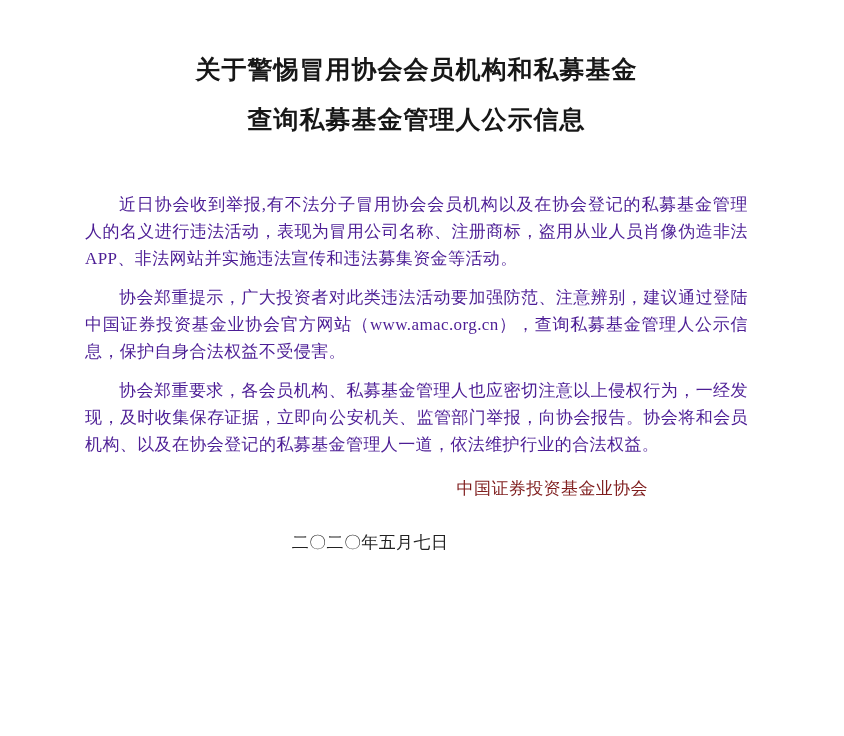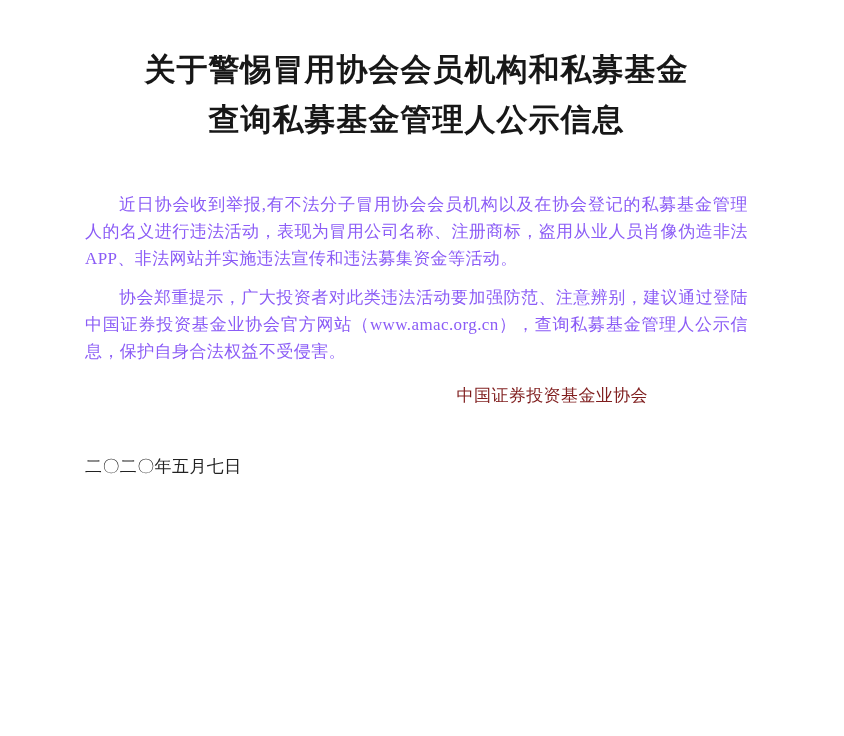--- a/index.html
+++ b/index.html
@@ -16,69 +16,70 @@
   }
   .page {
     box-sizing: border-box;
     width: 844px;
     height: 736px;
     padding: 45px 96px 0 85px;
   }
   .doc-title {
     text-align: center;
     font-weight: bold;
-    font-size: 31px;
+    font-size: 25px;
     line-height: 50px;
     letter-spacing: 1px;
     color: #171717;
   }
   .doc-body {
     margin-top: 46px;
   }
   .doc-body p {
     margin: 0 0 12px 0;
     font-size: 17px;
     line-height: 27px;
     letter-spacing: 0.4px;
     text-align: justify;
     text-justify: inter-ideograph;
     text-indent: 2em;
-    color: #8b5cf6;
+    color: #4c1d95;
   }
   .doc-signature {
     margin-top: 17px;
     padding-right: 100px;
     font-size: 17px;
     line-height: 27px;
     letter-spacing: 0.4px;
     text-align: right;
     color: #7f1d1d;
   }
   .doc-date {
-    margin-top: 44px;
+    margin-top: 27px;
     padding-right: 93px;
     font-size: 17px;
     line-height: 27px;
     letter-spacing: 0.4px;
-    text-align: left;
+    text-align: center;
     color: #222222;
   }
 </style>
 </head>
 <body>
 
 <div class="page">
 
   <div class="doc-title">
     <div>关于警惕冒用协会会员机构和私募基金</div>
     <div>查询私募基金管理人公示信息</div>
   </div>
 
   <div class="doc-body">
     <p>近日协会收到举报,有不法分子冒用协会会员机构以及在协会登记的私募基金管理人的名义进行违法活动，表现为冒用公司名称、注册商标，盗用从业人员肖像伪造非法 APP、非法网站并实施违法宣传和违法募集资金等活动。</p>
     <p>协会郑重提示，广大投资者对此类违法活动要加强防范、注意辨别，建议通过登陆中国证券投资基金业协会官方网站（www.amac.org.cn），查询私募基金管理人公示信息，保护自身合法权益不受侵害。</p>
+    <p>协会郑重要求，各会员机构、私募基金管理人也应密切注意以上侵权行为，一经发现，及时收集保存证据，立即向公安机关、监管部门举报，向协会报告。协会将和会员机构、以及在协会登记的私募基金管理人一道，依法维护行业的合法权益。</p>
   </div>
 
   <div class="doc-signature">中国证券投资基金业协会</div>
 
   <div class="doc-date">二〇二〇年五月七日</div>
 
 </div>
 
 </body></html>

